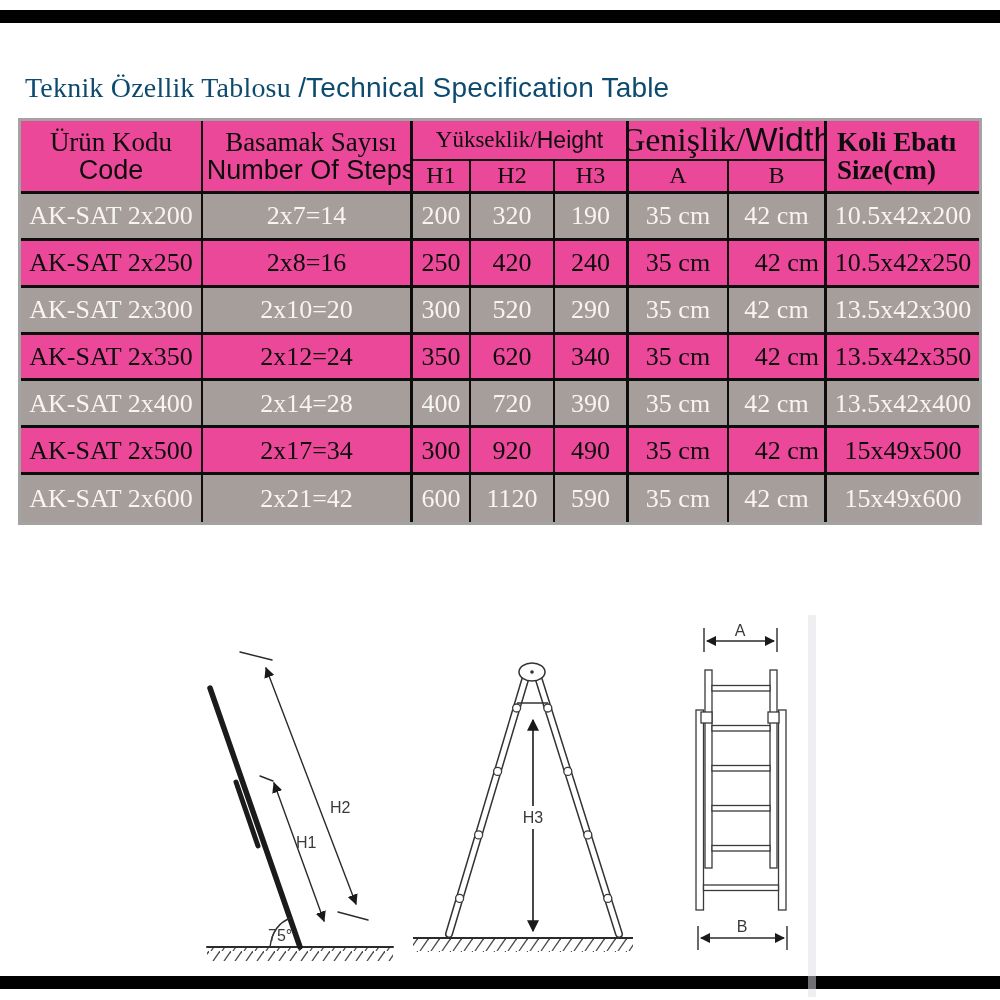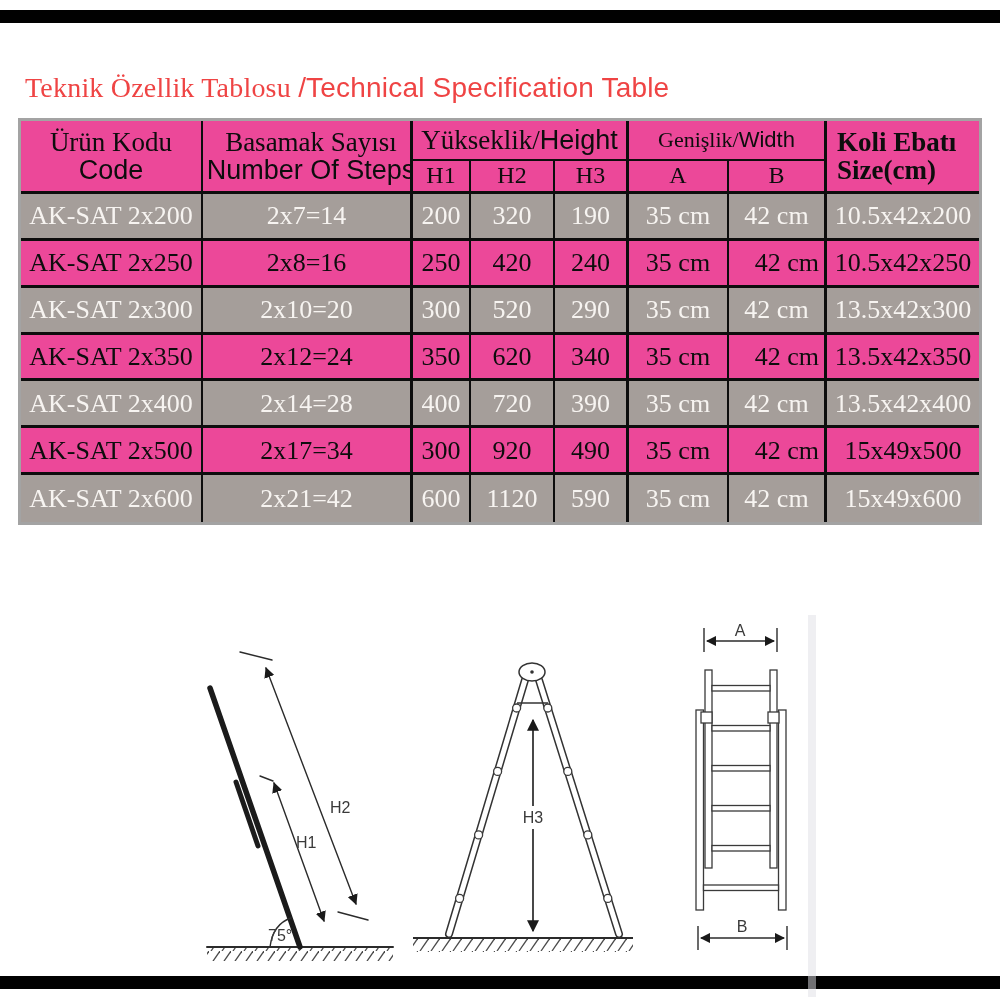--- a/index.html
+++ b/index.html
@@ -2,39 +2,39 @@
 <html><head>
 <meta charset="utf-8">
 <style>
   html,body{margin:0;padding:0;background:#fff;}
   .page{position:relative;width:1000px;height:1000px;background:#ffffff;overflow:hidden;
         font-family:"Liberation Serif","DejaVu Serif",serif;}
   .bar{position:absolute;left:0;width:1000px;height:13px;background:#010101;}
   .bar.top{top:10px}
   .bar.bottom{top:976px}
   .title{position:absolute;left:25px;top:72px;margin:0;font-size:28px;font-weight:400;
-         color:#ef4444;white-space:nowrap;letter-spacing:.2px;}
+         color:#0c4a6e;white-space:nowrap;letter-spacing:.2px;}
   .title .en{font-family:"Liberation Sans","DejaVu Sans",sans-serif;}
 
   .spec-table{position:absolute;left:18px;top:118px;width:964px;height:407px;box-sizing:border-box;
       border:3px solid #a3a3a3;display:grid;background:#ec4899;
       grid-template-columns:182px 210px 58px 84px 74px 100px 98px 152px;
       grid-template-rows:40px 33px repeat(7,1fr);}
   .cell{box-sizing:border-box;border-right:2px solid #0d0d0d;border-bottom:3px solid #0d0d0d;
         display:flex;align-items:center;justify-content:center;font-size:26px;color:#0d0d0d;
         line-height:1.05;overflow:hidden;white-space:nowrap;}
   .cell.gsep{border-right-width:3px;}
   .cell.last-col{border-right:none;}
   .spec-table > .cell:nth-last-child(-n+8){border-bottom:none;}
   .hdr{font-size:27px;flex-direction:column;justify-content:center;}
   .hdr .sans,.sans{font-family:"Liberation Sans","DejaVu Sans",sans-serif;}
   .hdr-product{grid-column:1;grid-row:1/3;}
   .hdr-steps{grid-column:2;grid-row:1/3;align-items:center;padding-left:9px;}
-  .hdr-height{grid-column:3/6;grid-row:1;border-bottom-width:2px;font-size:27px;}
-  .hdr-width{grid-column:6/8;grid-row:1;border-bottom-width:2px;font-size:22px;}
+  .hdr-height{grid-column:3/6;grid-row:1;border-bottom-width:2px;font-size:23px;}
+  .hdr-width{grid-column:6/8;grid-row:1;border-bottom-width:2px;font-size:34px;}
   .hdr-package{grid-column:8;grid-row:1/3;align-items:flex-start;padding-left:10px;font-weight:bold;}
   .hdr-sub{font-size:24px;}
   .cell.shaded{background:#a59e9a;color:#f7f4f1;}
   .cell.b-right{justify-content:flex-end;padding-right:5px;}
   .diagrams{position:absolute;left:0;top:600px;width:1000px;height:400px;}
   .dim-label{font-family:"Liberation Sans","DejaVu Sans",sans-serif;font-size:16px;fill:#3a3a3a;}
 </style>
 </head>
 <body>
 

